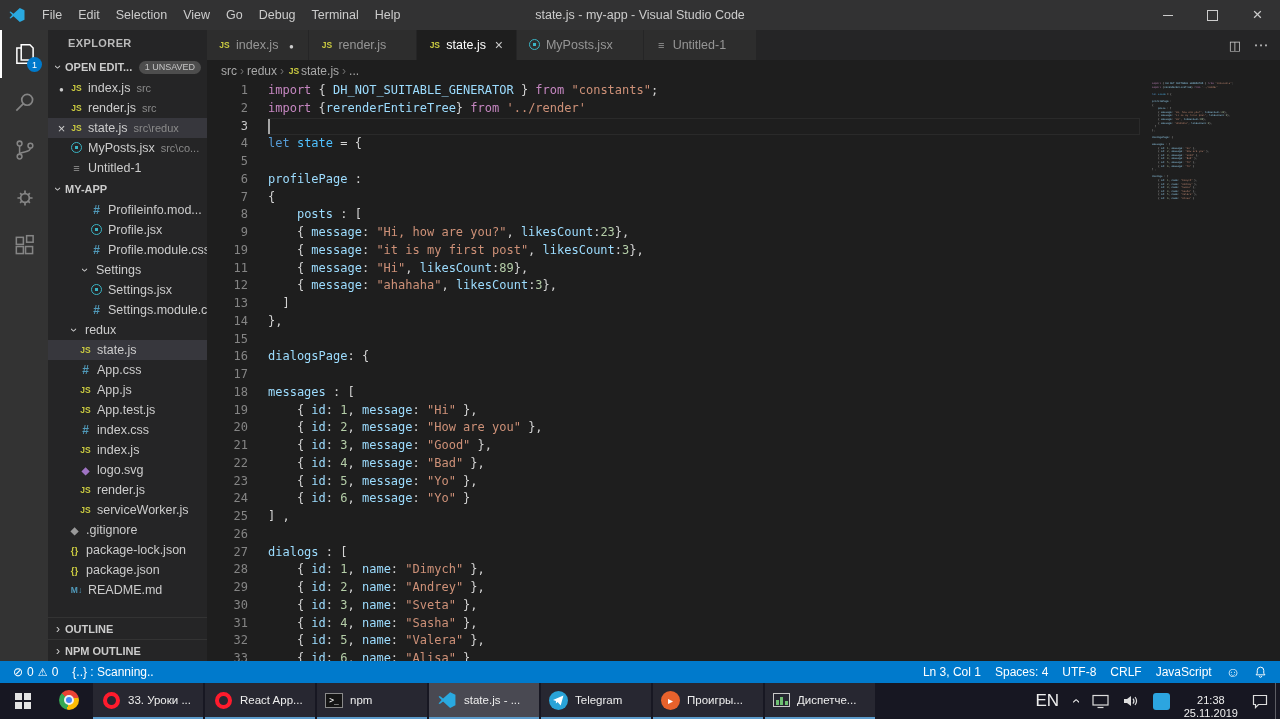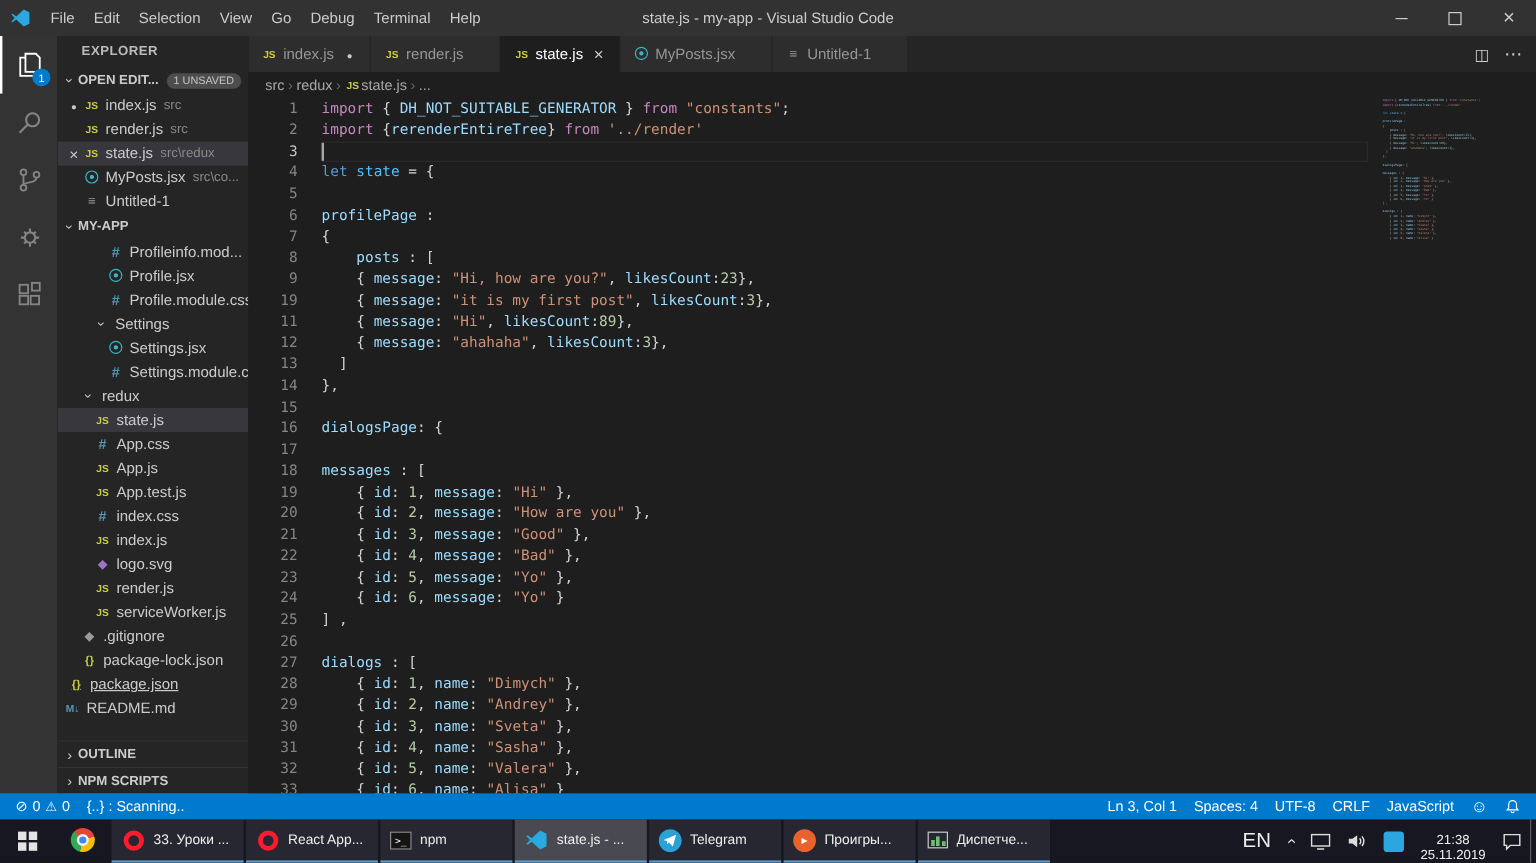--- a/index.html
+++ b/index.html
@@ -325,38 +325,38 @@
             <span class="fname">serviceWorker.js</span>
           </div>
           <div class="row tree-row" style="padding-left: 19px;">
             <span class="ficon fi-git"></span>
             <span class="fname">.gitignore</span>
           </div>
           <div class="row tree-row" style="padding-left: 19px;">
             <span class="ficon fi-json"></span>
             <span class="fname">package-lock.json</span>
           </div>
-          <div class="row tree-row" style="padding-left: 8px; text-decoration: underline;">
+          <div class="row tree-row" style="padding-left: 19px;">
             <span class="ficon fi-json"></span>
             <span class="fname">package.json</span>
           </div>
-          <div class="row tree-row" style="padding-left: 5px;">
+          <div class="row tree-row" style="padding-left: 21px;">
             <span class="ficon fi-md"></span>
             <span class="fname">README.md</span>
           </div>
         </div>
       <div class="spacer"></div>
       <div class="bottom-sections">
           <div class="sect">
             <span class="chev"></span>
             <span>OUTLINE</span>
           </div>
           <div class="sect">
             <span class="chev"></span>
-            <span>NPM SCRIPTS</span>
+            <span>NPM OUTLINE</span>
           </div>
         </div>
     </div>
 
     <div class="editor-col">
       <div class="tabbar">
         <div class="tabs">
             <div class="tab">
               <span class="ficon fi-js"></span>
               <span>index.js</span>

